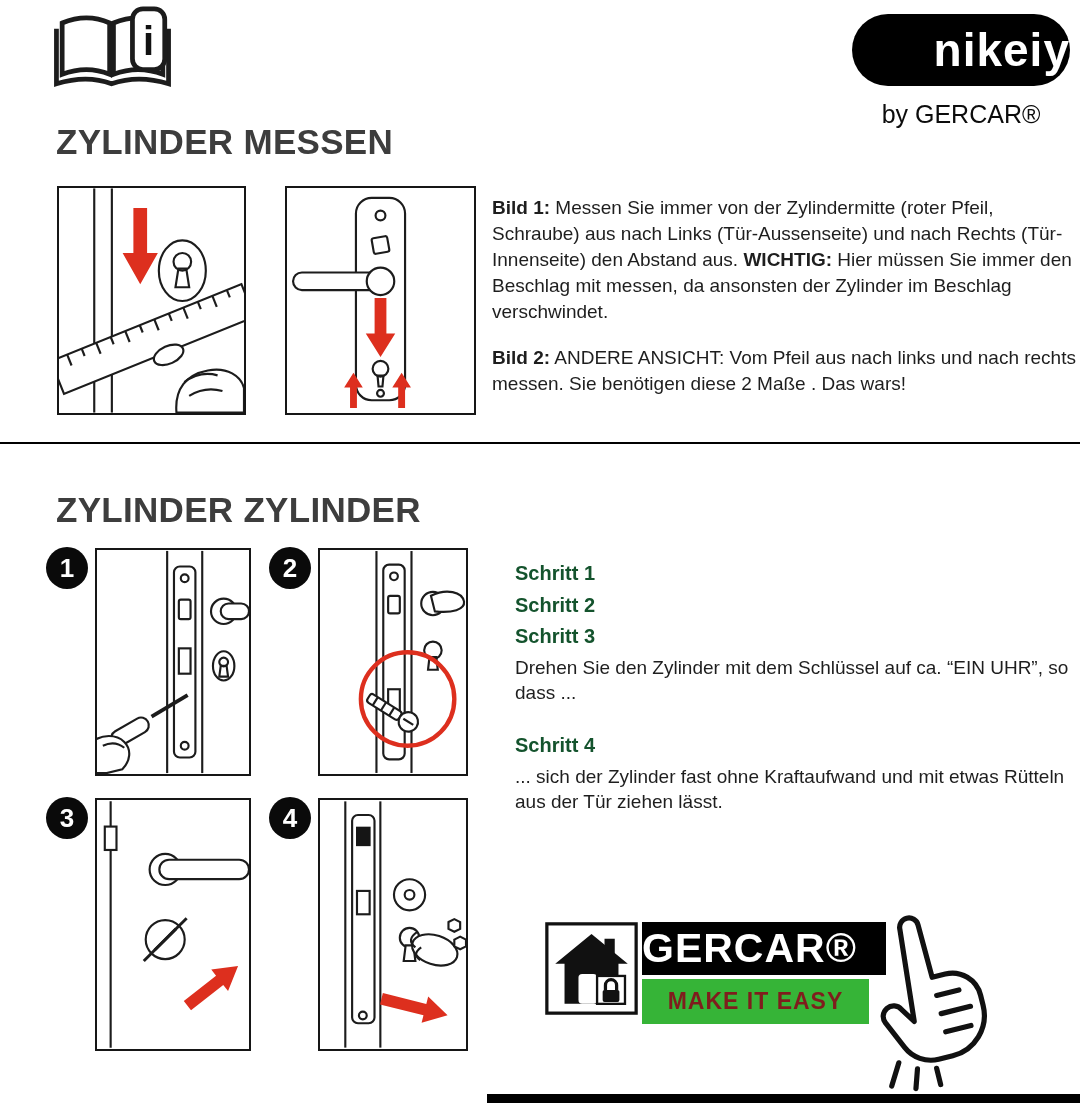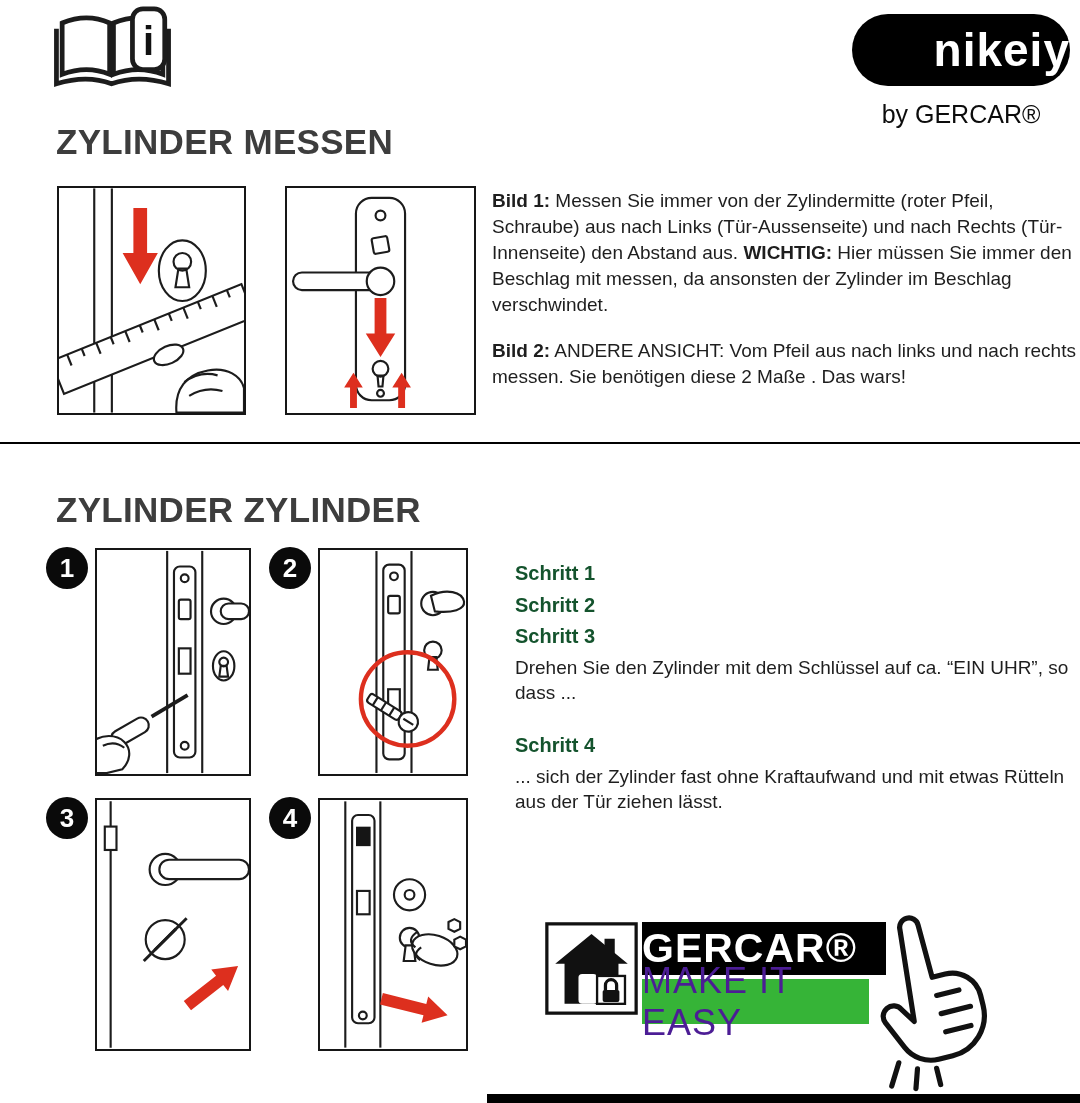--- a/index.html
+++ b/index.html
@@ -20,22 +20,22 @@
   .brand-sub{font-size:25px;font-weight:400;color:#0c0c0c;text-align:center}
   .text-col1{width:586px;font-size:19px;line-height:1.37}
   .text-col1 p{margin:0 0 20px 0}
   b{font-weight:700}
   .steps{width:558px;font-size:19px;line-height:1.33}
   .steps h3{margin:0 0 5px 0;font-size:20px;color:#14532d}
   .steps p{margin:0 0 27px 0}
   .divider{left:0;width:1080px;border-top:2px solid #000}
   .gercar-bar{background:#000;color:#fff;display:flex;align-items:center;padding-left:0;
          font-size:41px;font-weight:800;letter-spacing:1px;box-sizing:border-box}
-  .tagline-bar{background:#36b437;color:#4c1d95;display:flex;align-items:center;justify-content:center;
-         font-size:36px;font-weight:400;letter-spacing:1px}
+  .tagline-bar{background:#36b437;color:#7f1d1d;display:flex;align-items:center;justify-content:center;
+         font-size:23px;font-weight:700;letter-spacing:1px}
   .bottom-bar{background:#000}
   .hand-rot{transform:rotate(-14deg)}
 </style>
 </head>
 <body>
 
 <div class="page">
 
   <div class="abs iconbox" style="left:50px;top:4px;width:125px;height:95px">
     <svg viewBox="0 0 130 100">
@@ -95,21 +95,21 @@
       <circle class="fw" cx="95" cy="95" r="14"></circle>
       <polygon class="red" points="89,112 101,112 101,148 110,148 95,172 80,148 89,148"></polygon>
       <circle class="ln" cx="95" cy="184" r="8"></circle>
       <path class="ln" d="M92 191 L98 191 L97 202 L93 202 Z"></path>
       <circle class="ln" cx="95" cy="209" r="3.5"></circle>
       <polygon class="red" points="64,224 71,224 71,203 77,203 67.5,188 58,203 64,203"></polygon>
       <polygon class="red" points="113,224 120,224 120,203 126,203 116.5,188 107,203 113,203"></polygon>
     </svg>
   </div>
 
-  <div class="abs text-col1" style="left:492px;top:188px">
+  <div class="abs text-col1" style="left:492px;top:195px">
     <p>
       <b>Bild 1:</b><span> Messen Sie immer von der Zylindermitte (roter Pfeil, Schraube) aus nach Links (Tür-Aussenseite) und nach Rechts (Tür-Innenseite) den Abstand aus. </span><b>WICHTIG:</b><span> Hier müssen Sie immer den Beschlag mit messen, da ansonsten der Zylinder im Beschlag verschwindet.</span>
     </p>
     <p>
       <b>Bild 2:</b><span> ANDERE ANSICHT: Vom Pfeil aus nach links und nach rechts messen. Sie benötigen diese 2 Maße . Das wars!</span>
     </p>
   </div>
 
   <div class="abs divider" style="top:442px"></div>
 

